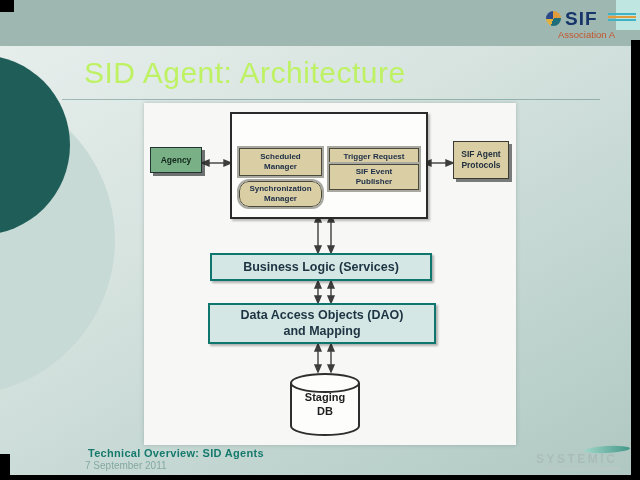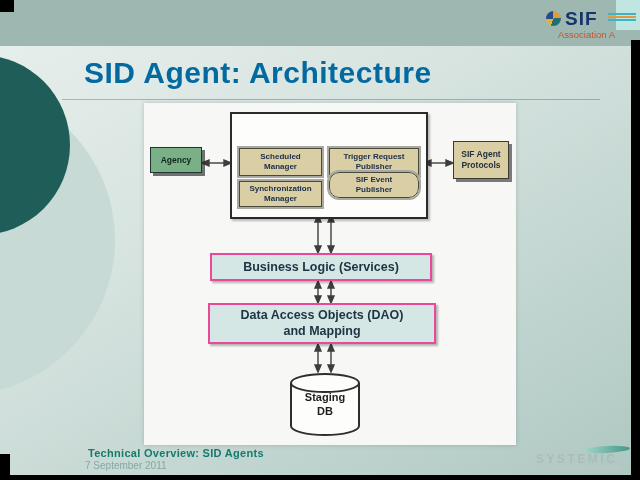--- a/index.html
+++ b/index.html
@@ -6,21 +6,21 @@
   #frame{position:relative;width:640px;height:480px;overflow:hidden;background:#000;}
   .abs{position:absolute;}
 
   
   .slide-bg{inset:0;background:linear-gradient(150deg,#e9f0ee 0%,#d6e3df 40%,#bdd2cd 78%,#afc7c1 100%);}
   .top-band{left:0;top:0;width:640px;height:46px;background:#9eb8b1;}
   .circle-halo{left:-195px;top:85px;width:310px;height:310px;border-radius:50%;background:#c7dad5;}
   .circle-dark{left:-110px;top:55px;width:180px;height:180px;border-radius:50%;background:#1f5e58;}
 
   
-  .title{left:84px;top:56px;width:480px;font-size:30px;font-weight:bold;color:#0369a1;letter-spacing:.5px;}
+  .title{left:84px;top:56px;width:480px;font-size:30px;font-weight:normal;color:#bef264;letter-spacing:.5px;}
   .title-underline{left:62px;top:99px;width:538px;height:1px;background:rgba(33,92,85,.35);}
 
   
   .corner-cyan{left:616px;top:0;width:24px;height:30px;background:#bfe6e0;}
   .sif-logo{left:546px;top:8px;width:92px;height:34px;}
   .sif-icon{left:0;top:3px;width:15px;height:15px;border-radius:50%;
     background:conic-gradient(#e09b3d 0 90deg,#1f6f7a 90deg 200deg,#e0b23d 200deg 270deg,#2a4a8c 270deg 360deg);}
   .sif-text{left:19px;top:0;font-size:19px;font-weight:bold;color:#17356b;letter-spacing:1px;}
   .sif-lines{left:62px;top:4px;width:28px;height:12px;}
   .sif-lines i{display:block;height:2px;margin:1px 0;background:#3fb3c4;}
@@ -34,25 +34,25 @@
   .box{box-sizing:border-box;display:flex;flex-direction:column;align-items:center;justify-content:center;text-align:center;}
   .agency{left:150px;top:147px;width:52px;height:26px;background:#79b086;border:1px solid #233;
     box-shadow:3px 3px 0 rgba(35,40,38,.65);font-size:8.5px;font-weight:bold;color:#14281c;}
   .nt-box{left:230px;top:112px;width:194px;height:103px;background:#fdfdfc;border:2px solid #2b2b2b;
     box-shadow:2px 2px 2px rgba(0,0,0,.25);}
   .nt-title{left:230px;top:117px;width:194px;text-align:center;font-size:11px;font-weight:bold;color:#1d1d1d;}
   .module{background:#dacfa4;border:1px solid #4a4a3c;outline:2px solid #a9a9a2;
     font-size:8px;font-weight:bold;color:#20304a;line-height:1.2;}
   .mod-tl{left:239px;top:148px;width:83px;height:28px;}
   .mod-tr{left:329px;top:148px;width:90px;height:28px;}
-  .mod-bl{left:239px;top:181px;width:83px;height:26px;}
-  .mod-br{left:329px;top:172px;width:90px;height:26px;border-radius:10px;}
+  .mod-bl{left:239px;top:181px;width:83px;height:26px;border-radius:10px;}
+  .mod-br{left:329px;top:164px;width:90px;height:26px;}
   .protocol{left:453px;top:141px;width:56px;height:38px;background:#dacfa4;border:1px solid #3a3a30;
     box-shadow:3px 3px 0 rgba(35,40,38,.6);font-size:8.5px;font-weight:bold;color:#23303f;line-height:1.25;}
-  .service{background:#d5e7e4;border:2px solid #ec4899;box-shadow:2px 2px 2px rgba(0,0,0,.28);
+  .service{background:#d5e7e4;border:2px solid #0f766e;box-shadow:2px 2px 2px rgba(0,0,0,.28);
     font-weight:bold;color:#1c3342;}
   .biz{left:210px;top:253px;width:222px;height:28px;font-size:12.5px;}
   .dao{left:208px;top:303px;width:228px;height:41px;font-size:12.5px;line-height:1.25;}
 
   
   .cyl{left:288px;top:372px;width:74px;height:66px;}
   .cyl-label{left:288px;top:390px;width:74px;text-align:center;font-size:11px;font-weight:bold;color:#1e1e1e;line-height:1.3;}
 
   
   .connectors{left:0;top:0;width:640px;height:480px;pointer-events:none;}

